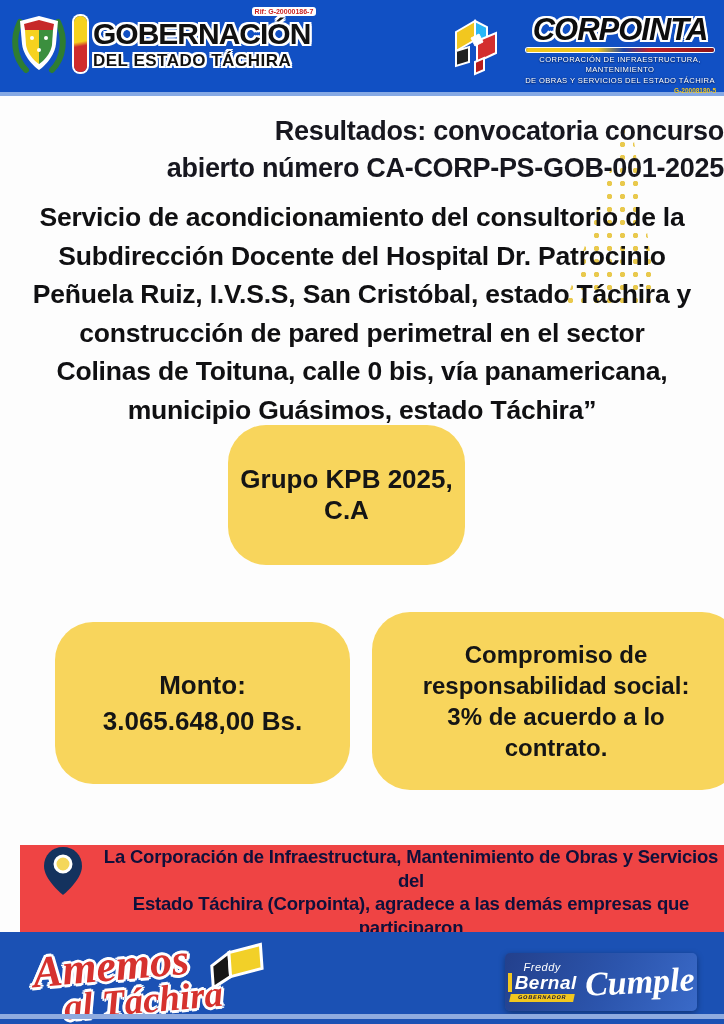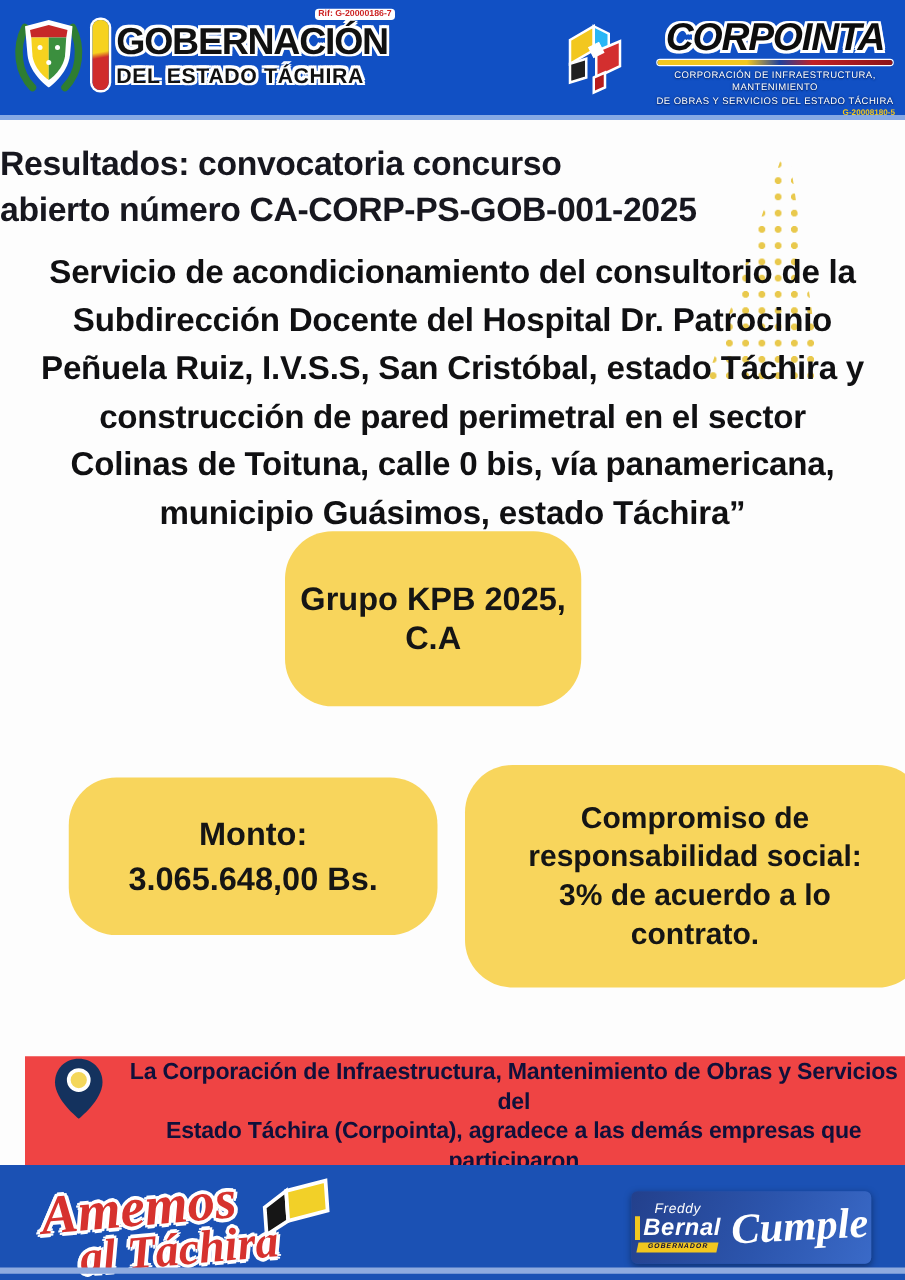--- a/index.html
+++ b/index.html
@@ -54,34 +54,34 @@
   .corp-rif{font-size:6.5px;font-weight:700;color:#f2c71f;text-align:right;margin-top:1px;}
   
   .main{position:absolute;left:0;top:96px;width:724px;height:749px;background:#fdfdfd;}
   .dots-triangle{
     position:absolute;top:16px;right:66px;width:94px;height:196px;z-index:0;
     background:radial-gradient(circle,#e9c94d 2.5px,rgba(0,0,0,0) 3px);
     background-size:13px 13px;
     clip-path:polygon(70% 0,100% 100%,0 100%);
   }
   .title{
-    position:relative;z-index:1;margin-top:17px;text-align:left;
+    position:relative;z-index:1;margin-top:17px;text-align:right;
     font-size:27px;font-weight:800;color:#17171f;line-height:37px;letter-spacing:-.3px;
   }
   .description{
     position:relative;z-index:1;margin-top:11px;text-align:center;
     font-size:26.5px;font-weight:700;color:#101012;line-height:38.5px;letter-spacing:-.2px;
   }
   .pill{
     position:absolute;background:#f8d55c;border-radius:38px;z-index:1;
     display:flex;flex-direction:column;align-items:center;justify-content:center;
     text-align:center;color:#151515;font-weight:800;
   }
   .pill-winner{left:228px;top:329px;width:237px;height:140px;font-size:26px;}
-  .pill-monto{left:55px;top:526px;width:295px;height:126px;font-size:26px;line-height:36px;}
+  .pill-monto{left:55px;top:526px;width:295px;height:162px;font-size:26px;line-height:36px;}
   .pill-comp{left:372px;top:516px;width:368px;height:178px;font-size:24px;line-height:31px;}
   
   .note-band{
     position:absolute;left:0;top:845px;width:724px;height:87px;background:#ef4444;
     display:flex;align-items:flex-start;margin-left:20px;
   }
   .pin-wrap{margin-left:20px;flex:0 0 aupx;}
   .note-text{
     flex:1;text-align:center;margin:0 14px 0 6px;
     font-size:18.5px;font-weight:800;color:#10103a;line-height:23.5px;letter-spacing:-.2px;

